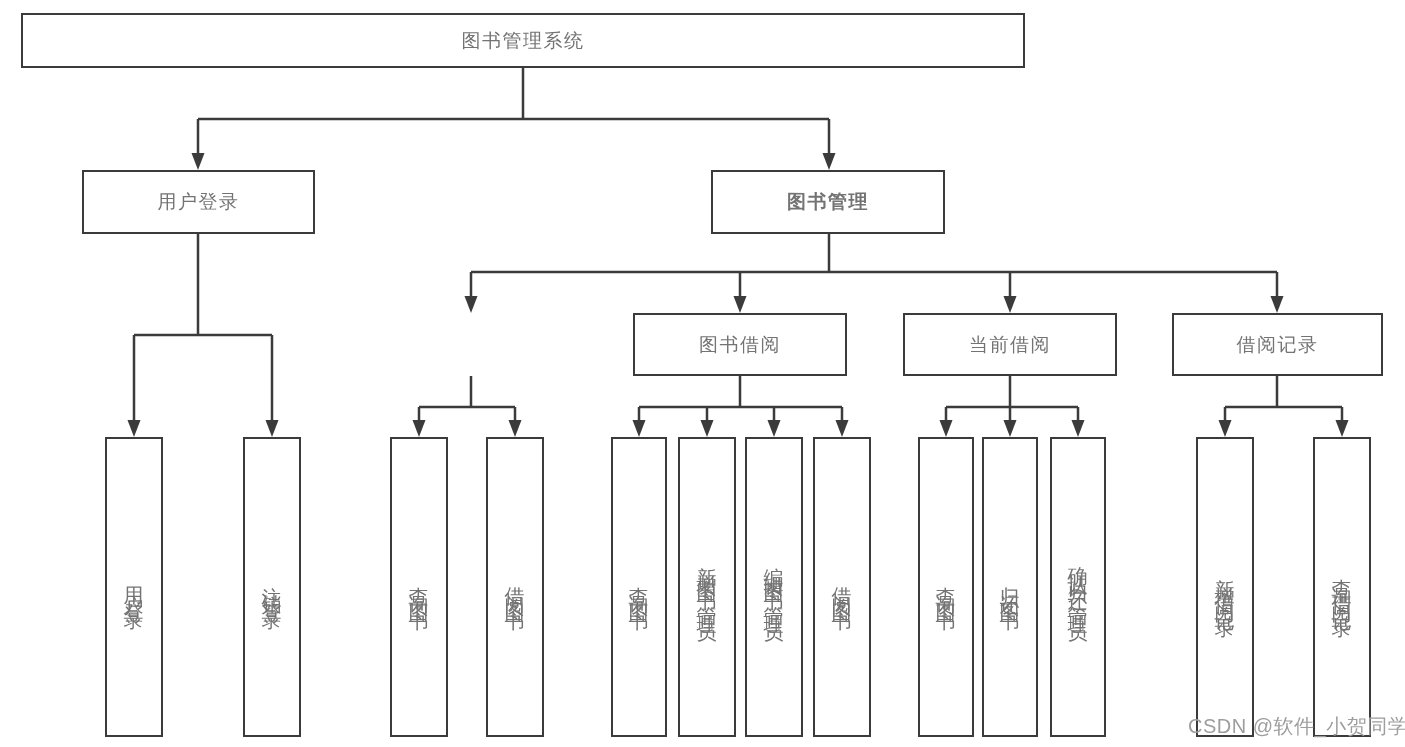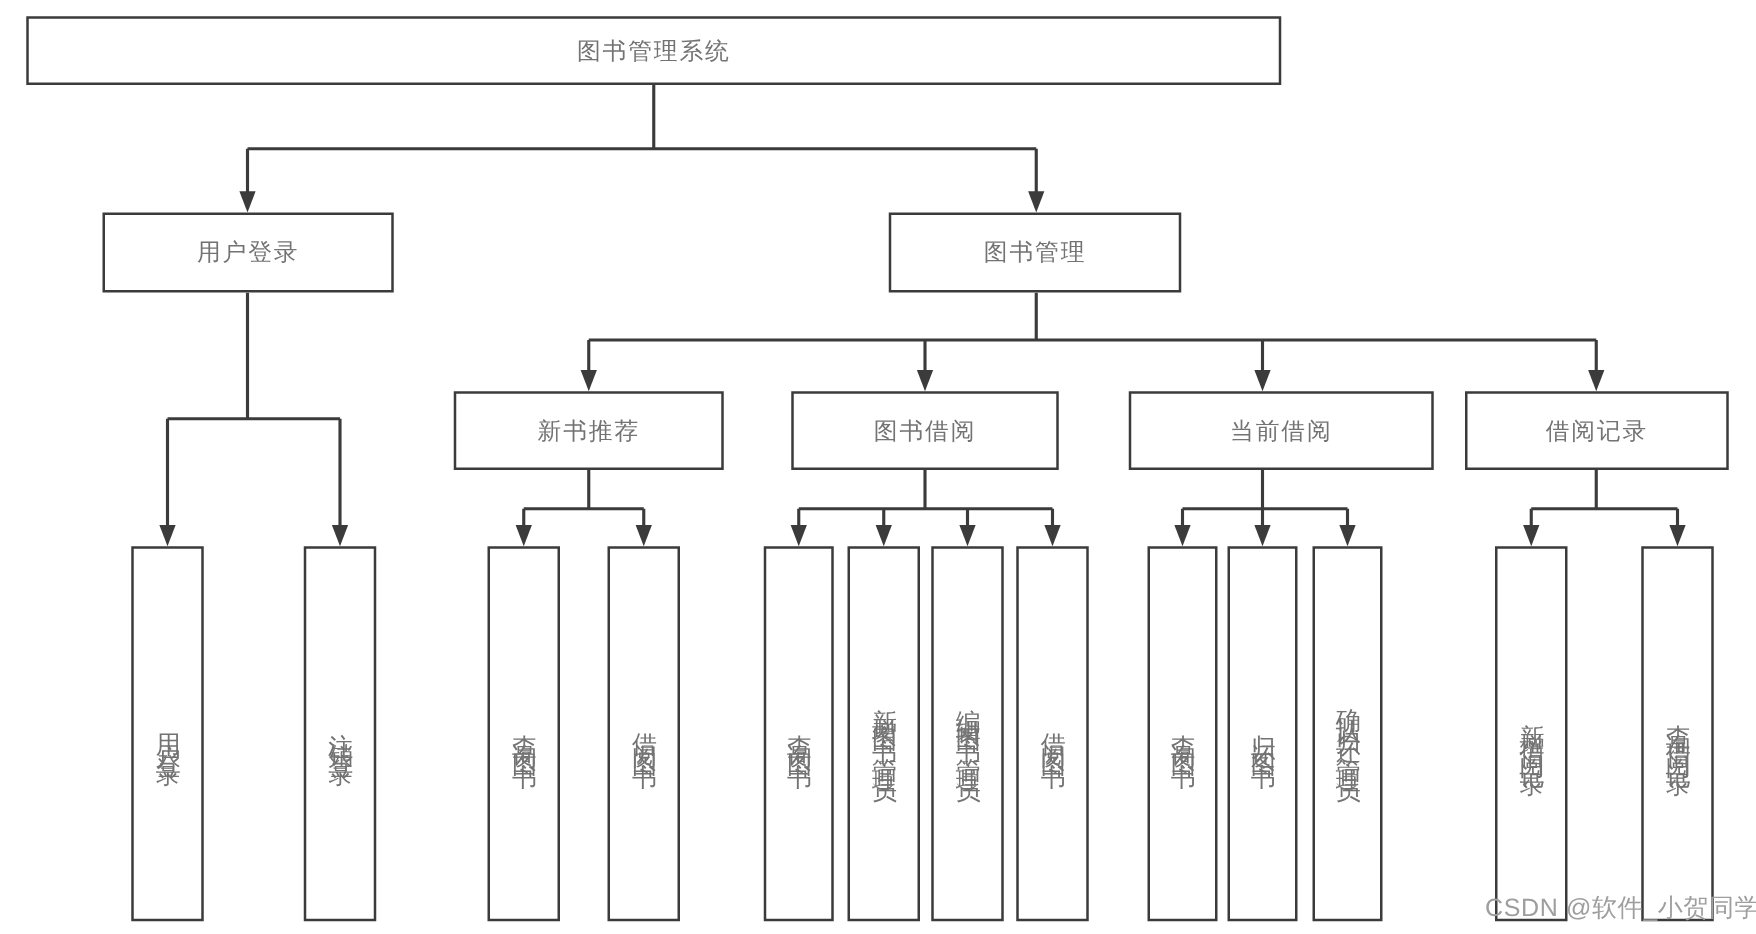--- a/index.html
+++ b/index.html
@@ -96,31 +96,28 @@
     </g>
   </svg>
 
   <div class="node h" style="left:21px; top:13px; width:1004px; height:55px;">
     <span class="lbl">图书管理系统</span>
   </div>
 
   <div class="node h" style="left:82px; top:170px; width:233px; height:64px;">
     <span class="lbl">用户登录</span>
   </div>
-  <div class="node h" style="left:711px; top:170px; width:234px; height:64px;">
+  <div class="node h" style="left:711px; top:170px; width:234px; height:64px;font-weight:bold;">
     <span class="lbl">图书管理</span>
   </div>
 
-  <div class="node h" style="left:363px; top:313px; width:216px; height:63px;">
-    <span class="lbl">新书推荐</span>
-  </div>
   <div class="node h" style="left:633px; top:313px; width:214px; height:63px;">
     <span class="lbl">图书借阅</span>
   </div>
-  <div class="node h" style="left:903px; top:313px; width:244px; height:63px;">
+  <div class="node h" style="left:903px; top:313px; width:214px; height:63px;">
     <span class="lbl">当前借阅</span>
   </div>
   <div class="node h" style="left:1172px; top:313px; width:211px; height:63px;">
     <span class="lbl">借阅记录</span>
   </div>
 
   <div class="node v" style="left:105px; top:437px; width:58px; height:300px;">
     <span class="lbl">用户登录</span>
   </div>
   <div class="node v" style="left:243px; top:437px; width:58px; height:300px;">

